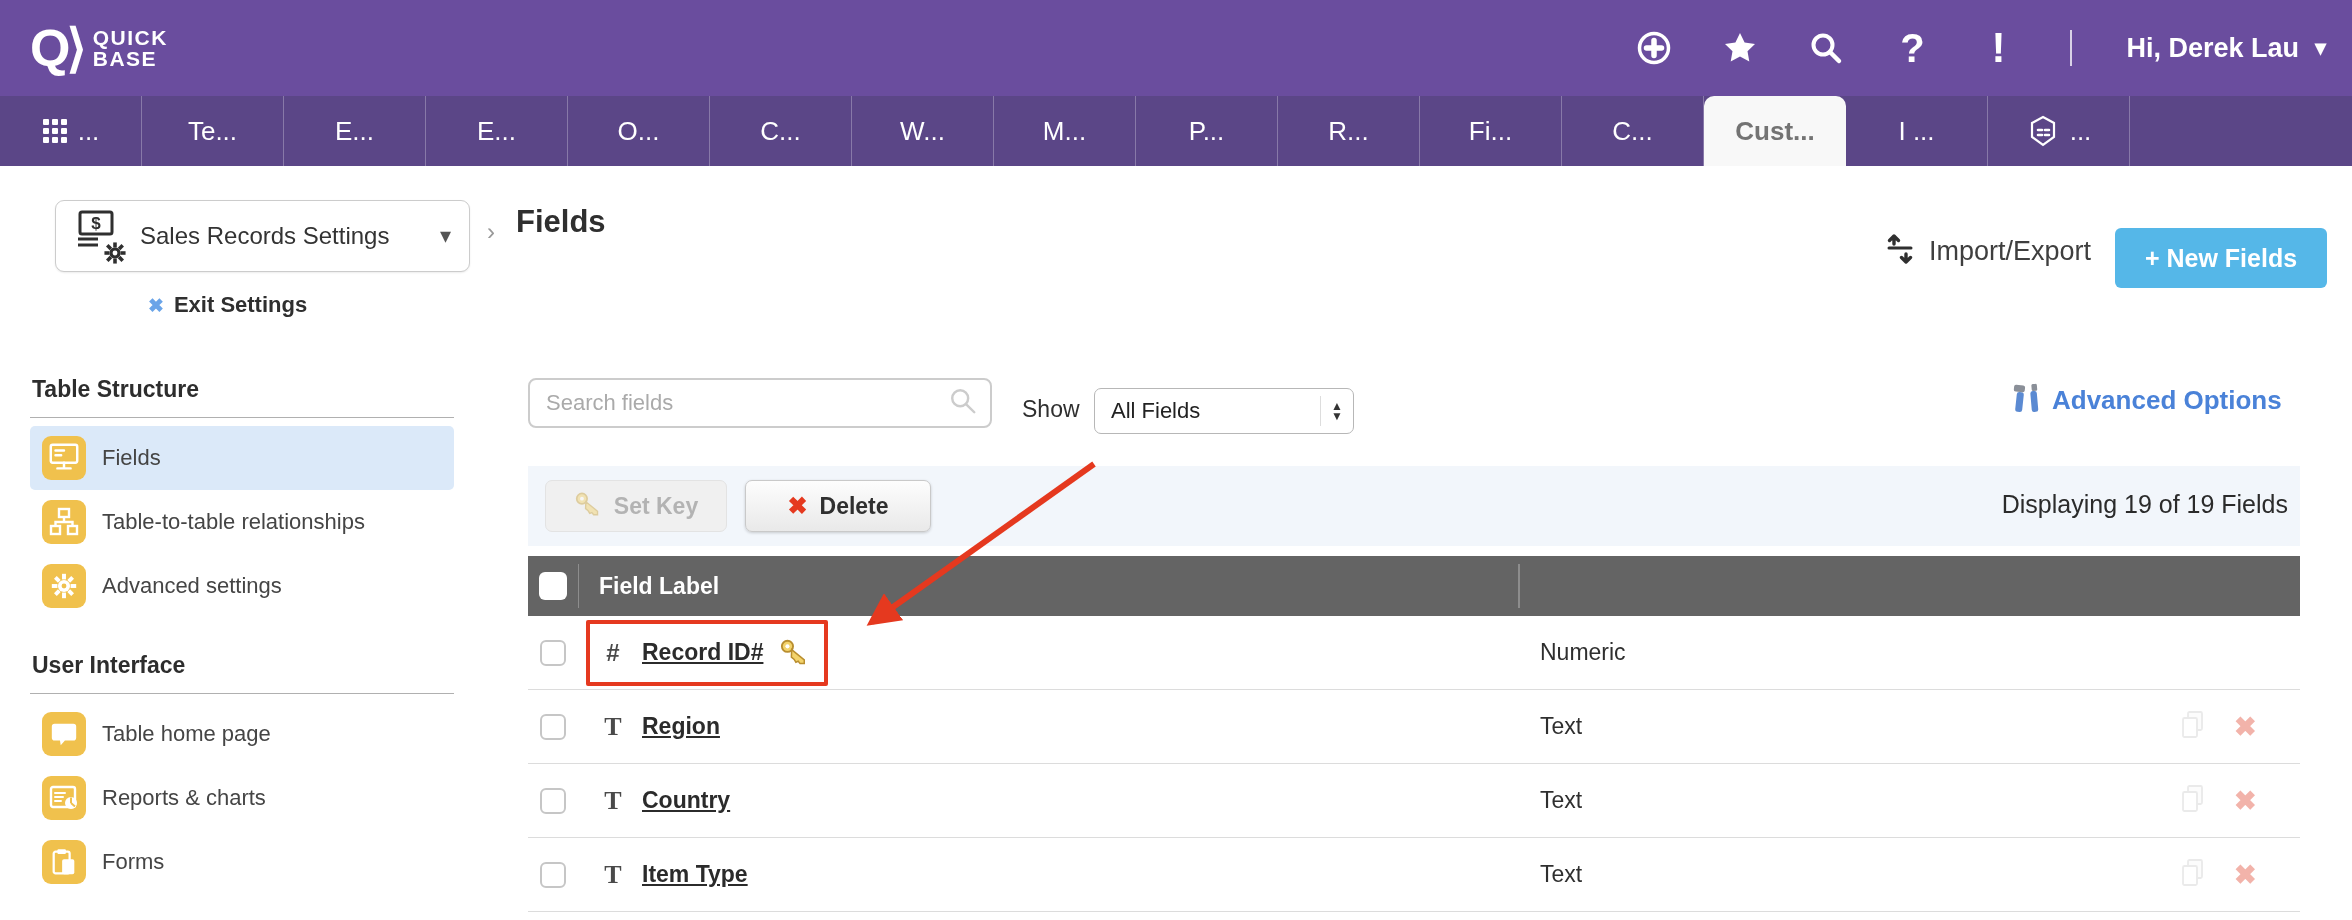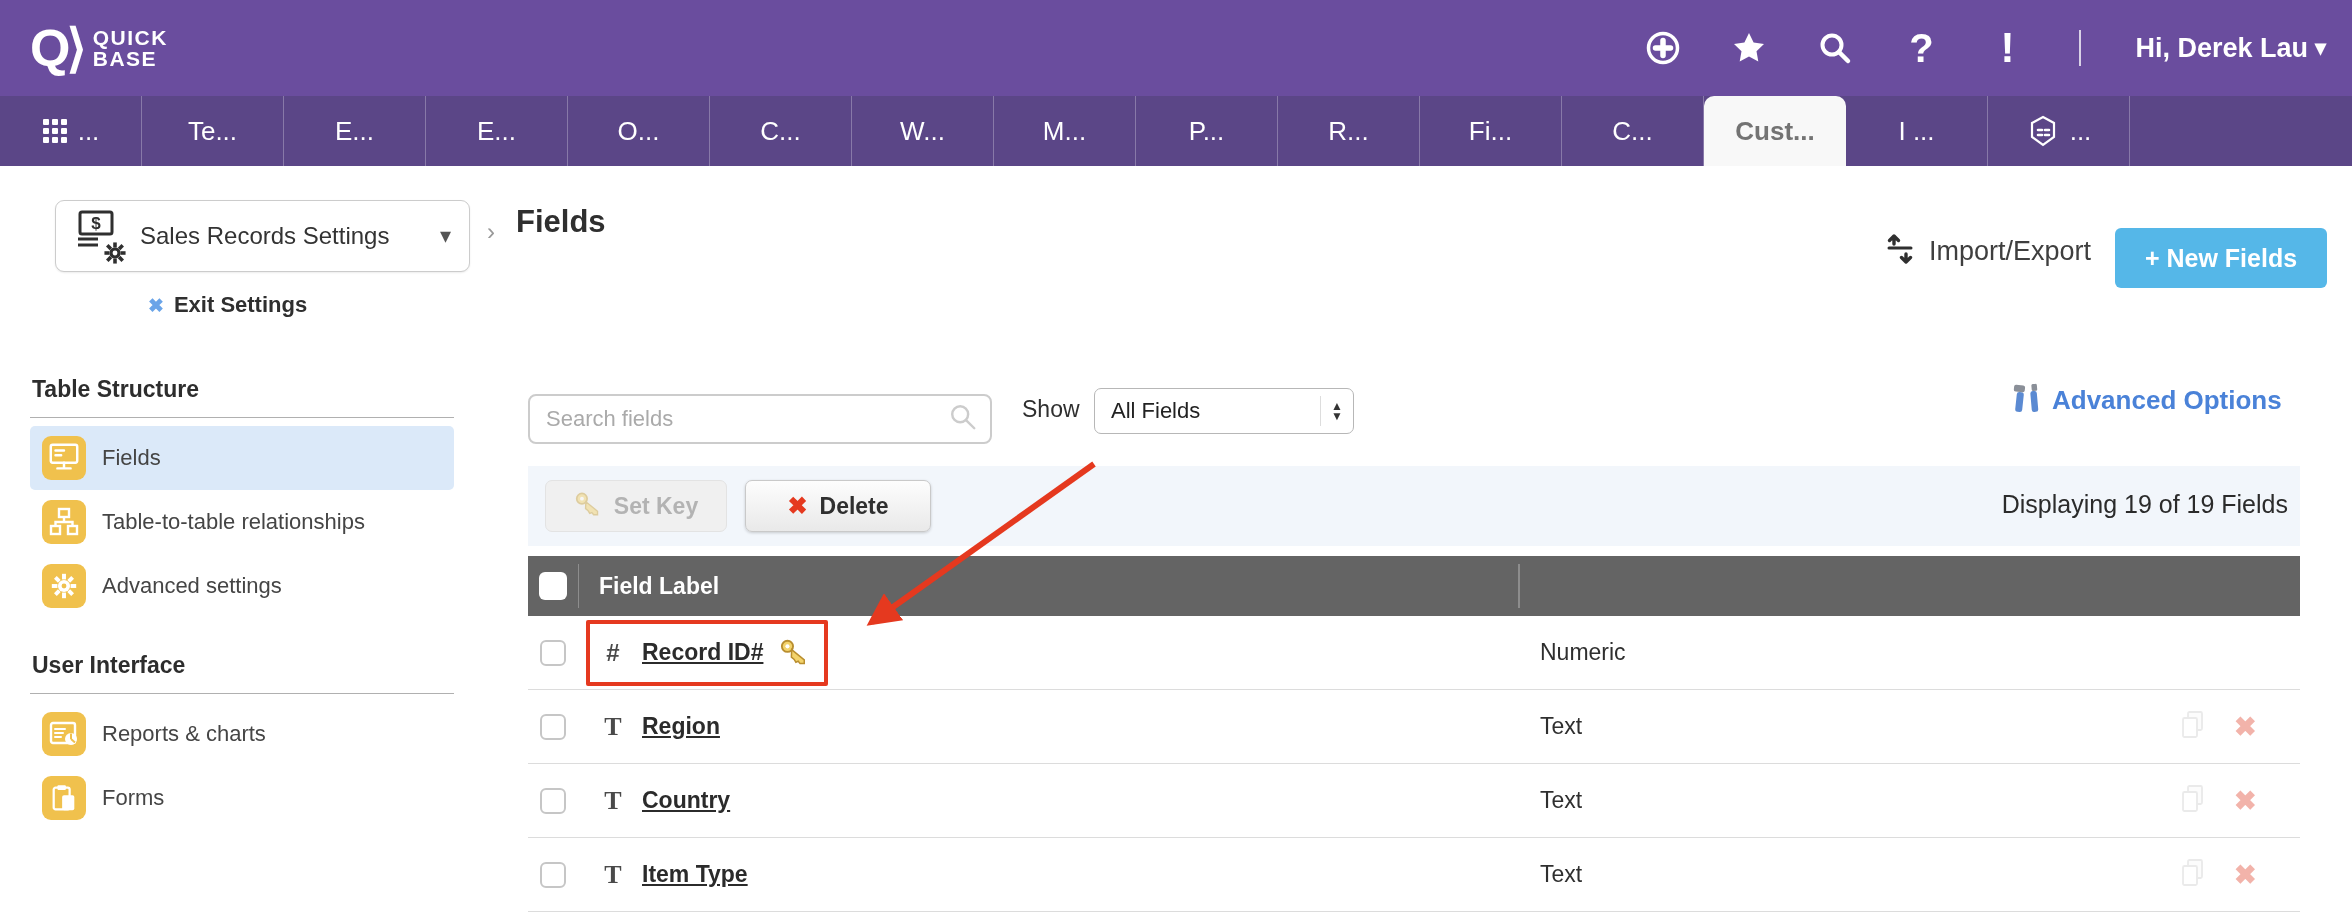--- a/index.html
+++ b/index.html
@@ -7,21 +7,21 @@
   #app { position:relative; width:2352px; height:920px; background:#fff; overflow:hidden; }
 
   
   .topbar { position:absolute; left:0; top:0; width:2352px; height:96px; background:#6a4d9e; display:flex; align-items:center; }
   .logo { display:flex; align-items:center; gap:10px; margin-left:30px; color:#fff; }
   .logo-q { font-size:52px; font-weight:800; letter-spacing:-4px; }
   .logo-words { display:flex; flex-direction:column; font-size:21px; font-weight:800; letter-spacing:1.5px; line-height:21px; }
   .top-right { position:absolute; right:26px; top:0; height:96px; display:flex; align-items:center; gap:50px; }
   .top-icon { width:36px; height:36px; display:flex; align-items:center; justify-content:center; cursor:pointer; }
   .top-sep { width:2px; height:36px; background:rgba(255,255,255,.75); margin:0 4px; }
-  .greeting { color:#fff; font-size:27px; font-weight:700; display:flex; align-items:center; gap:7px; cursor:pointer; }
+  .greeting { color:#fff; font-size:27px; font-weight:700; display:flex; align-items:center; gap:16px; cursor:pointer; }
   .caret { font-size:22px; }
 
   
   .tabbar { position:absolute; left:0; top:96px; width:2352px; height:70px; background:#5b4687; display:flex; }
   .tab { width:142px; height:70px; display:flex; align-items:center; justify-content:center; gap:10px;
          color:#fff; font-size:26px; border-right:1px solid rgba(255,255,255,.28); cursor:pointer; white-space:nowrap; }
   .tab.active { background:#f8f8f8; color:#737373; font-weight:700; border-radius:10px 10px 0 0; border-right:none; }
   .tab .grid-ic, .tab .cube-ic { display:flex; }
 
   
@@ -43,21 +43,21 @@
   .sidebar { position:absolute; left:30px; top:376px; width:424px; }
   .side-h { font-size:23px; font-weight:700; color:#2d2d2d; padding-left:2px; }
   .side-hr { border:none; border-top:1px solid #b0b0b0; margin:14px 0 8px 0; }
   .side-item { height:64px; display:flex; align-items:center; gap:16px; padding-left:12px; border-radius:5px; cursor:pointer; }
   .side-item.active { background:#dbe9f9; }
   .side-ic { width:44px; height:44px; background:#f0c14d; border-radius:9px; display:flex; align-items:center; justify-content:center; flex:0 0 auto; }
   .side-item .t { font-size:22px; color:#454545; }
   .side-gap { height:34px; }
 
   
-  .searchbox { position:absolute; left:528px; top:394px; width:464px; height:50px; border:2px solid #ccc; border-radius:8px;
+  .searchbox { position:absolute; left:528px; top:378px; width:464px; height:50px; border:2px solid #ccc; border-radius:8px;
                background:#fff; display:flex; align-items:center; padding:0 12px 0 16px; }
   .searchbox input { flex:1; border:none; outline:none; font-size:22px; color:#333; font-family:"Liberation Sans",sans-serif; }
   .searchbox input::placeholder { color:#aaa; }
   .show-lbl { position:absolute; left:1022px; top:396px; font-size:23px; color:#2f2f2f; }
   .select { position:absolute; left:1094px; top:388px; width:260px; height:46px; border:1.5px solid #b7b7b7; border-radius:7px;
             background:#fff; display:flex; align-items:center; padding:0 10px 0 16px; cursor:pointer; }
   .select .val { font-size:22px; color:#222; flex:1; }
   .select .arrows { display:flex; flex-direction:column; font-size:12px; line-height:10px; color:#333; padding-left:10px; border-left:1px solid #ddd; height:30px; justify-content:center; }
   .advopts { position:absolute; left:2012px; top:382px; display:flex; align-items:center; gap:10px; cursor:pointer; }
   .advopts .t { color:#4a82d8; font-size:26px; font-weight:700; }
@@ -295,20 +295,28 @@
           </svg>
       </span>
       <span class="t">Advanced settings</span>
     </div>
 
     <div class="side-gap"></div>
     <div class="side-h">User Interface</div>
     <hr class="side-hr">
     <div class="side-item">
       <span class="side-ic">
+        <svg width="30" height="30" viewBox="0 0 32 32">
+            <path d="M6 5h20a3 3 0 0 1 3 3v12a3 3 0 0 1-3 3h-9l-4.5 5-.8-5H6a3 3 0 0 1-3-3V8a3 3 0 0 1 3-3z" fill="#fff"></path>
+          </svg>
+      </span>
+      <span class="t">Table home page</span>
+    </div>
+    <div class="side-item">
+      <span class="side-ic">
         <svg width="32" height="32" viewBox="0 0 32 32">
             <rect x="3" y="5" width="24" height="20" rx="2" fill="none" stroke="#fff" stroke-width="2.4"></rect>
             <path d="M7 11h10M7 15h8M7 19h6" stroke="#fff" stroke-width="2" stroke-linecap="round"></path>
             <circle cx="23" cy="21" r="6" fill="#fff"></circle>
             <path d="M23 21V15.5M23 21l4 3.5" stroke="#f0c14d" stroke-width="2"></path>
           </svg>
       </span>
       <span class="t">Reports &amp; charts</span>
     </div>
     <div class="side-item">

